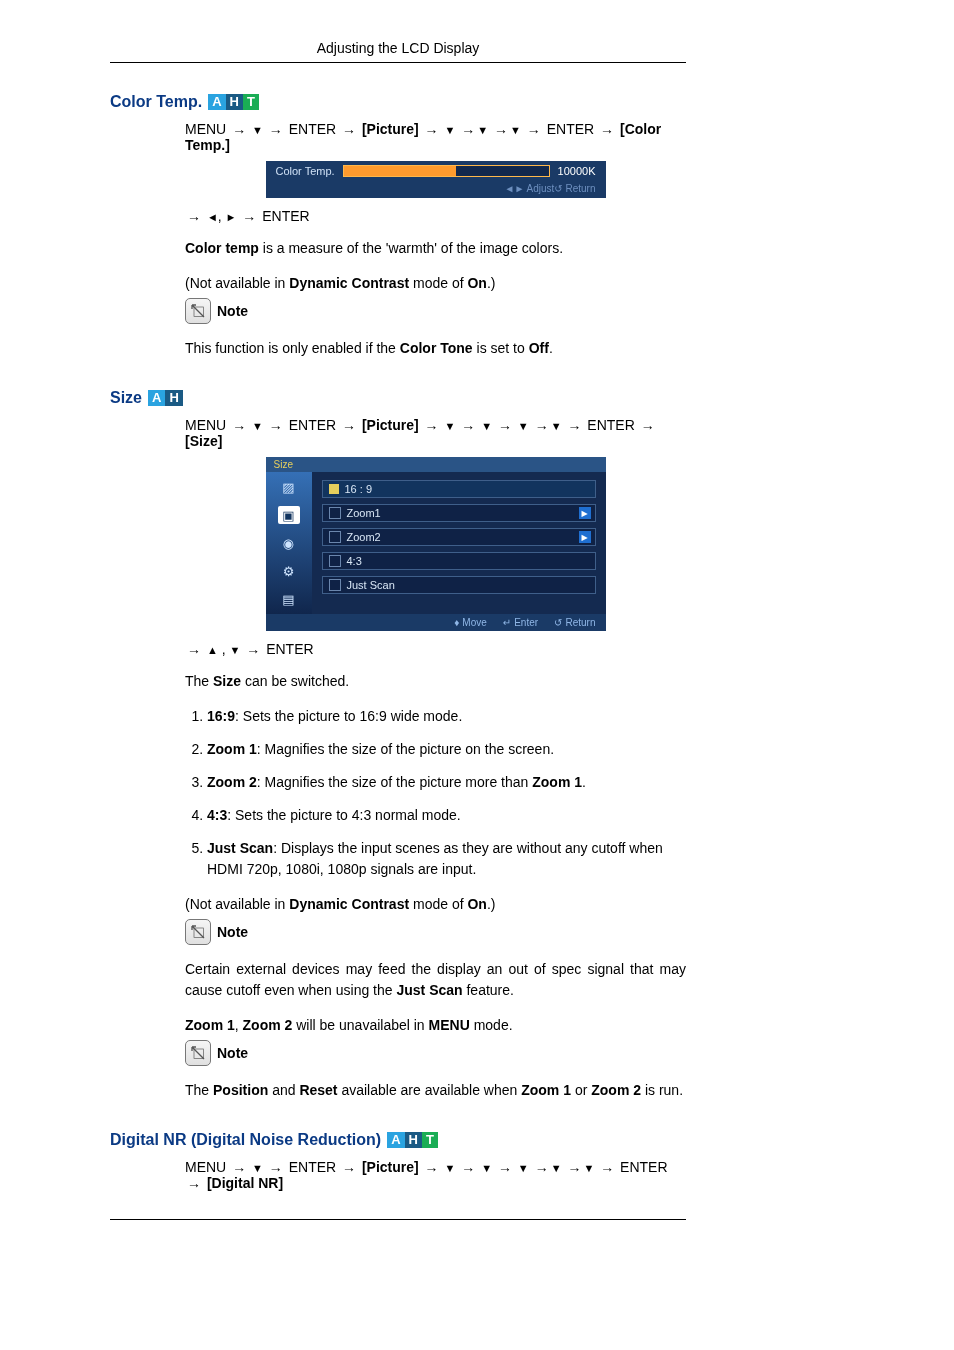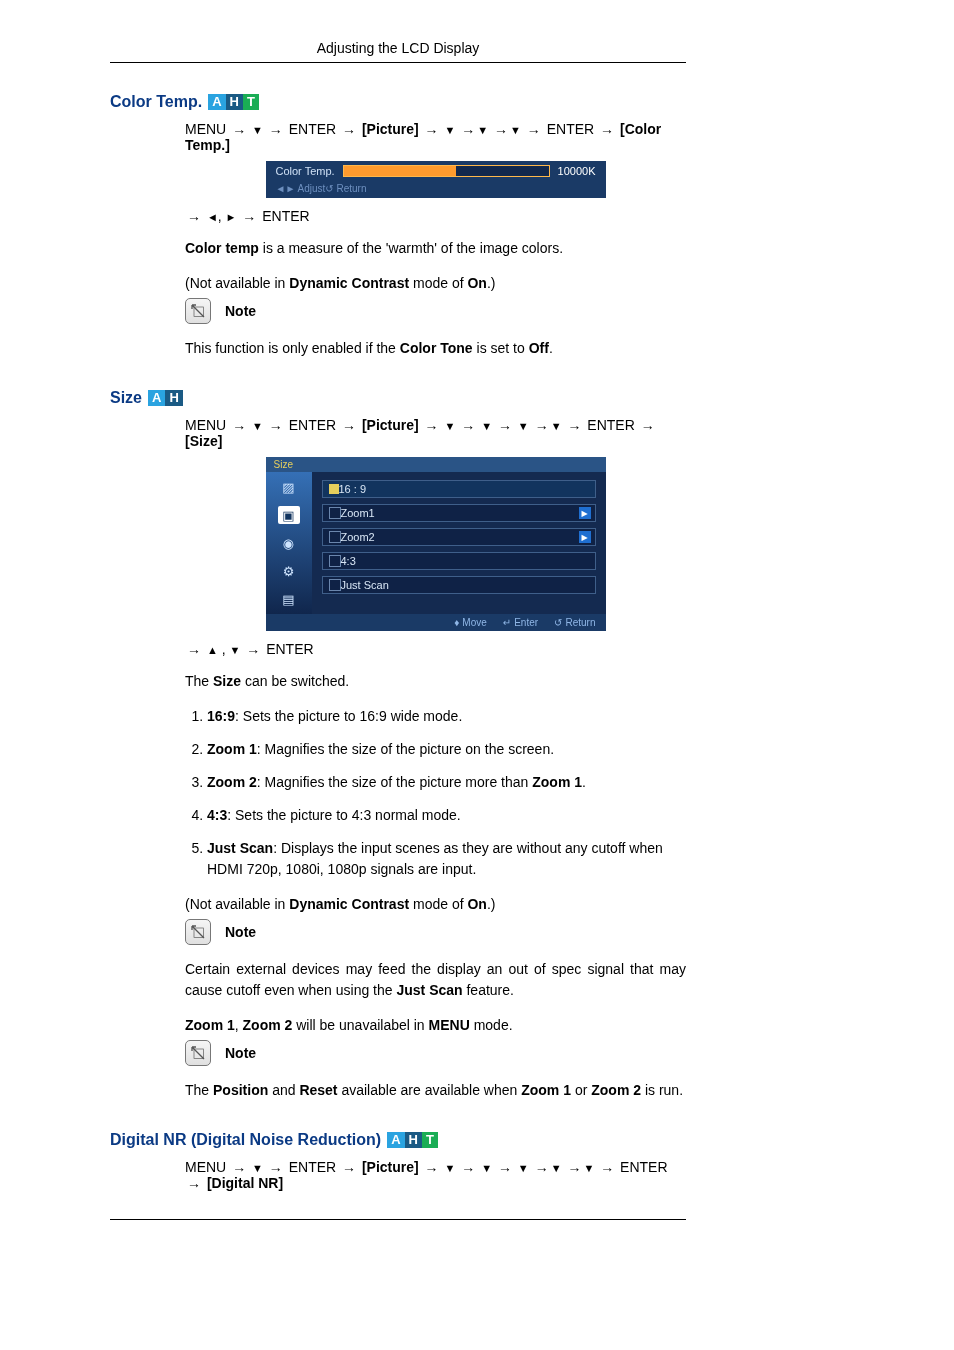--- a/index.html
+++ b/index.html
@@ -83,34 +83,34 @@
     position: relative;
   }
   .osd-bar-row1 .slider-fill {
     position: absolute; left:0; top:0; bottom:0;
     width: 55%;
     background: #ff9b2e;
   }
   .osd-bar-row1 .value { color:#fff; }
   .osd-bar-row2 {
     display: flex;
-    justify-content: flex-start;
+    justify-content: flex-end;
     padding: 2px 10px 4px 10px;
     color: #6d8fbf;
     font-size: 10px;
   }
   .para {
     margin: 14px 0;
     line-height: 1.5;
     text-align: justify;
   }
   .note-line {
     display: flex;
     align-items: center;
-    gap: 14px;
+    gap: 6px;
     margin: 4px 0 10px 0;
   }
   .note-icon {
     width: 24px; height: 24px;
     display: inline-flex; align-items: center; justify-content: center;
     border: 1px solid #777;
     border-radius: 5px;
     background: linear-gradient(#f5f5f5,#e0e0e0);
   }
   .note-icon svg { width: 16px; height: 16px; }
@@ -157,21 +157,21 @@
     font-size: 13px; color:#cfe5ff;
   }
   .osd-options {
     flex: 1;
     padding: 8px 10px;
     display: flex;
     flex-direction: column;
     gap: 6px;
   }
   .osd-opt {
-    display:flex; align-items:center; 
+    display:flex; align-items:center; gap:6px;
     background: #0f2246;
     border: 1px solid #3f5f8a;
     padding: 2px 6px;
     color: #d8e6f5;
     position: relative;
   }
   .osd-opt.selected {
     background: #12345e;
   }
   .osd-opt .check {

